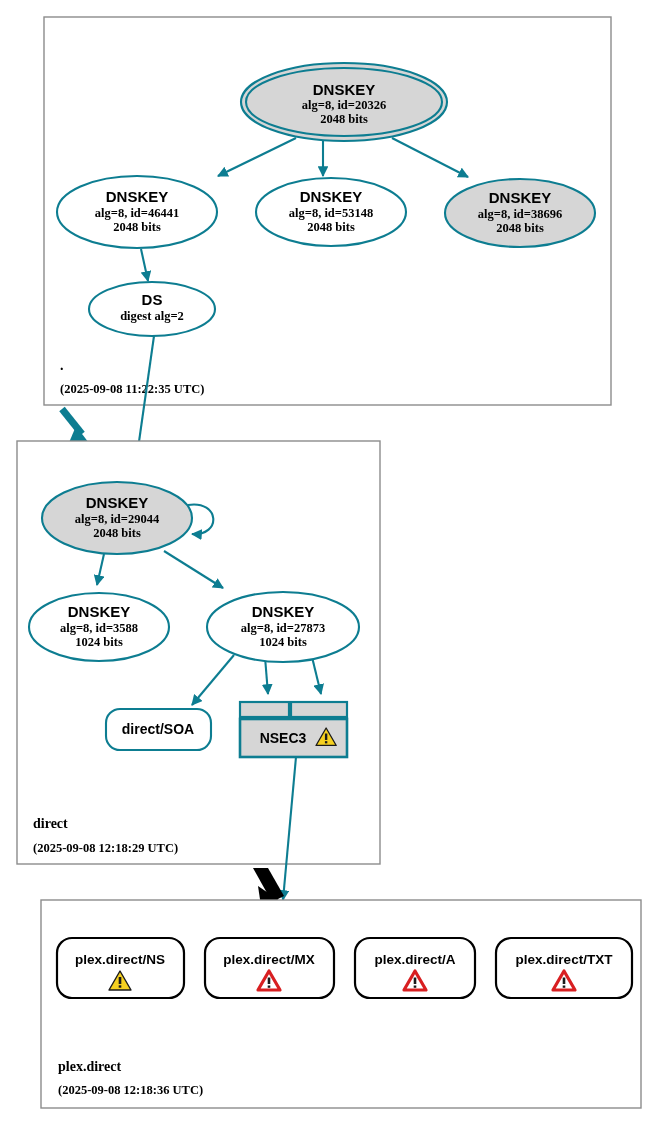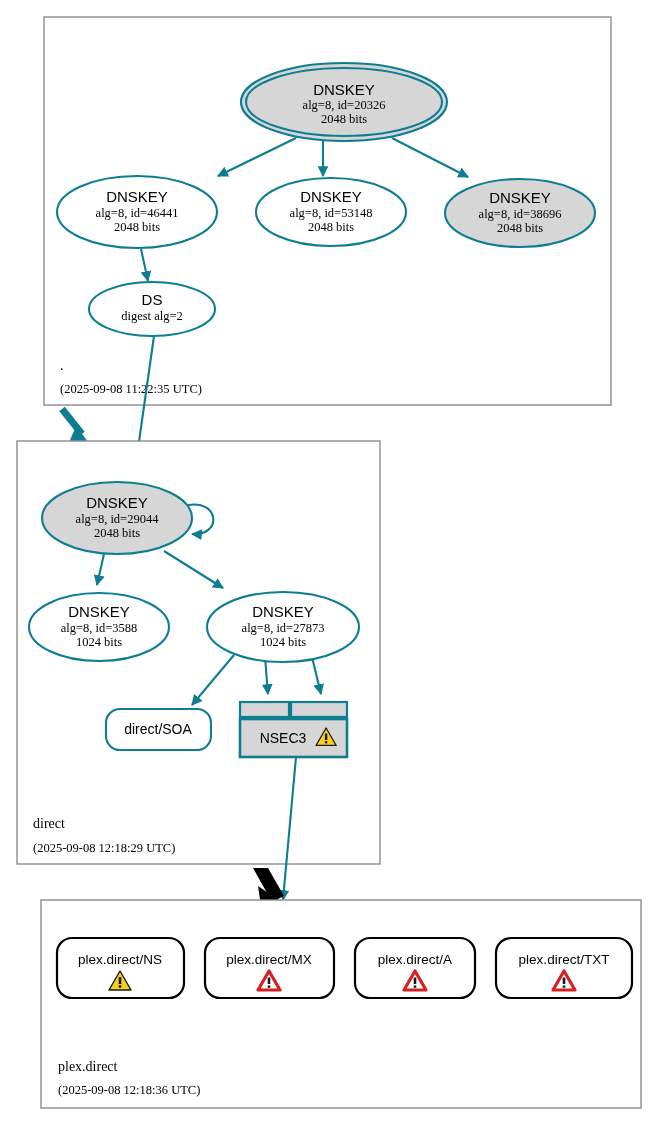--- a/index.html
+++ b/index.html
@@ -10,20 +10,21 @@
   body {
     font-family: "Liberation Sans", sans-serif;
     width: 663px;
     height: 1126px;
     overflow: hidden;
   }
   #stage {
     position: relative;
     width: 663px;
     height: 1126px;
+    font-weight: bold;
   }
   svg#graph {
     display: block;
     width: 663px;
     height: 1126px;
   }
   .cluster-box {
     fill: #ffffff;
     stroke: #8c8c8c;
     stroke-width: 1.4;

